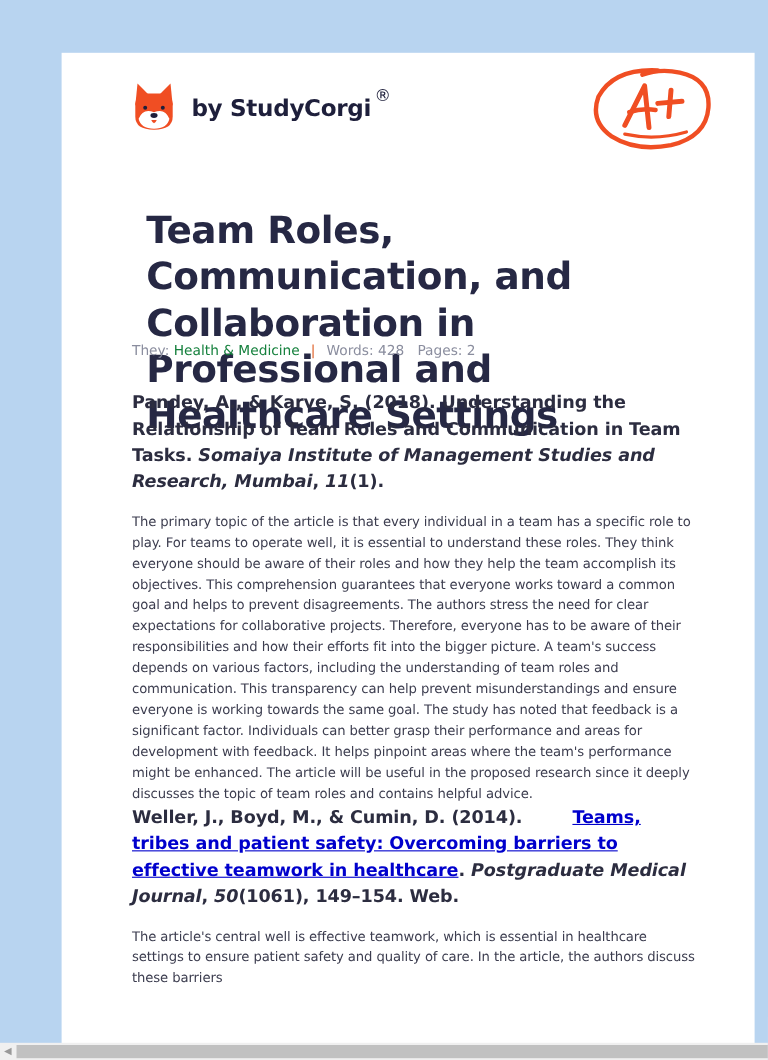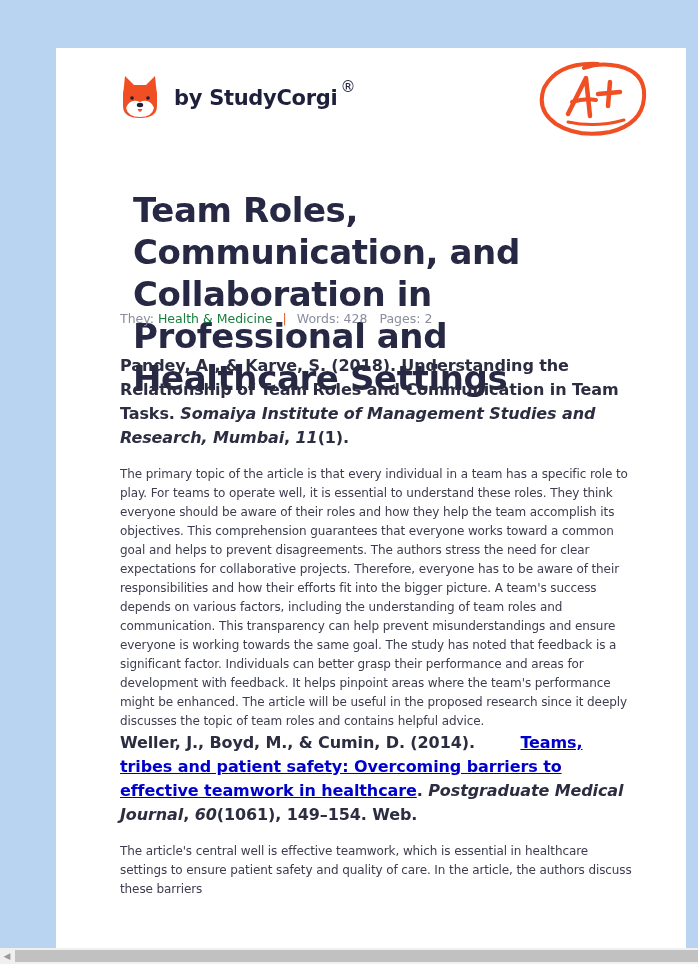--- a/index.html
+++ b/index.html
@@ -173,21 +173,21 @@
     <span class="topic-val">Health &amp; Medicine</span><span class="sep">|</span><span>Words: 428</span><span class="pages">Pages: 2</span>
   </div>
 
   <div class="content">
     <p class="ref"><span>Pandey, A., &amp; Karve, S. (2018). Understanding the Relationship of Team Roles and Communication in Team Tasks. </span><i>Somaiya Institute of Management Studies and Research, Mumbai</i><span>, </span><i>11</i><span>(1).</span></p>
 
     <div class="gap-after-ref"></div>
 
     <p class="para">The primary topic of the article is that every individual in a team has a specific role to play. For teams to operate well, it is essential to understand these roles. They think everyone should be aware of their roles and how they help the team accomplish its objectives. This comprehension guarantees that everyone works toward a common goal and helps to prevent disagreements. The authors stress the need for clear expectations for collaborative projects. Therefore, everyone has to be aware of their responsibilities and how their efforts fit into the bigger picture. A team's success depends on various factors, including the understanding of team roles and communication. This transparency can help prevent misunderstandings and ensure everyone is working towards the same goal. The study has noted that feedback is a significant factor. Individuals can better grasp their performance and areas for development with feedback. It helps pinpoint areas where the team's performance might be enhanced. The article will be useful in the proposed research since it deeply discusses the topic of team roles and contains helpful advice.</p>
 
-    <p class="ref"><span>Weller, J., Boyd, M., &amp; Cumin, D. (2014). </span><a>Teams, tribes and patient safety: Overcoming barriers to effective teamwork in healthcare</a><span>. </span><i>Postgraduate Medical Journal</i><span>, </span><i>60</i><span>(1061), 149–154. Web.</span></p>
+    <p class="ref"><span>Weller, J., Boyd, M., &amp; Cumin, D. (2014). </span><a>Teams, tribes and patient safety: Overcoming barriers to effective teamwork in healthcare</a><span>. </span><i>Postgraduate Medical Journal</i><span>, </span><i>50</i><span>(1061), 149–154. Web.</span></p>
 
     <div class="gap-small"></div>
 
     <p class="para">The article's central well is effective teamwork, which is essential in healthcare settings to ensure patient safety and quality of care. In the article, the authors discuss these barriers</p>
   </div>
 </div>
 
 <div class="hscroll">
   <span class="arrow-left">◀</span>
   <div class="thumb"></div>

